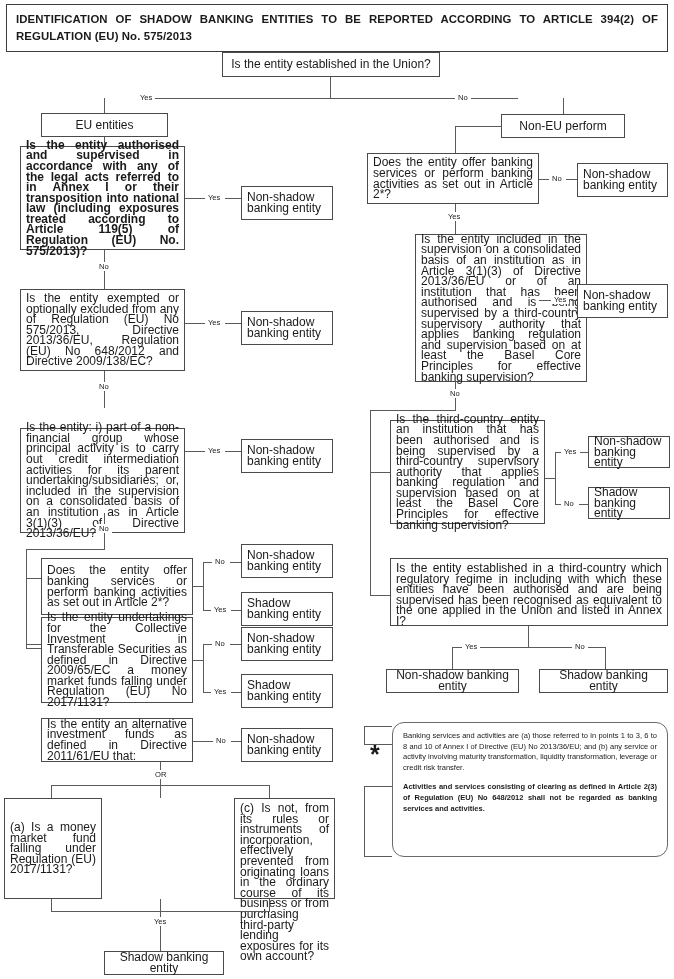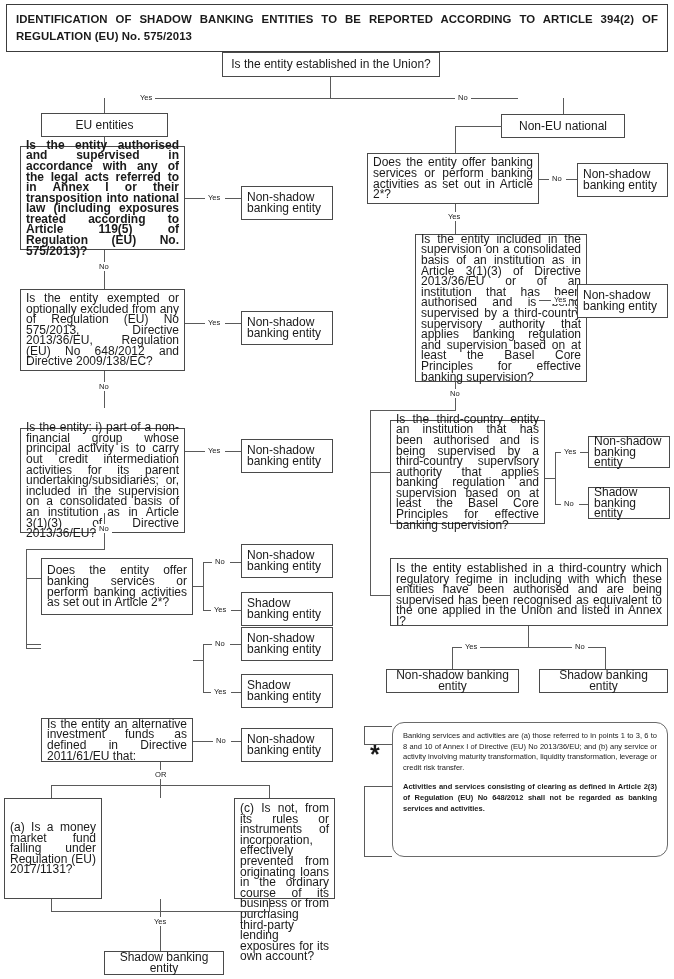--- a/index.html
+++ b/index.html
@@ -97,21 +97,21 @@
   <div class="ln lnv" style="left:104px; top:98px; height:16px;"></div>
 
   <div class="ln lnv" style="left:563px; top:98px; height:17px;"></div>
 
   <div class="box center" style="left:41px; top:113px; width:127px; height:24px;">
     <span>EU entities</span>
   </div>
   <div class="ln lnv" style="left:104px; top:137px; height:9px;"></div>
 
   <div class="box center" style="left:501px; top:114px; width:124px; height:24px;">
-    <span>Non-EU national</span>
+    <span>Non-EU perform</span>
   </div>
 
   <div class="ln lnv" style="left:455px; top:126px; height:27px;"></div>
   <div class="ln lnh" style="left:455px; top:126px; width:47px;"></div>
 
   <div class="box vcenter" style="left:20px; top:146px; width:165px; height:104px;font-weight:bold;">
     <span>Is the entity authorised and supervised in accordance with any of the legal acts referred to in Annex I or their transposition into national law (including exposures treated according to Article 119(5) of Regulation (EU) No. 575/2013)?</span>
   </div>
   <div class="ln lnh" style="left:185px; top:198px; width:20px;"></div>
   <div class="lbl" style="left:205px; top:193px;">Yes</div>
@@ -163,20 +163,23 @@
   <div class="box vcenter" style="left:241px; top:544px; width:92px; height:34px;">
     <span>Non-shadow banking entity</span>
   </div>
   <div class="ln lnh" style="left:203px; top:610px; width:10px;"></div>
   <div class="lbl" style="left:211px; top:605px;">Yes</div>
   <div class="ln lnh" style="left:231px; top:610px; width:10px;"></div>
   <div class="box vcenter" style="left:241px; top:592px; width:92px; height:34px;">
     <span>Shadow banking entity</span>
   </div>
 
+  <div class="box vcenter" style="left:41px; top:617px; width:152px; height:86px;">
+    <span>Is the entity undertakings for the Collective Investment in Transferable Securities as defined in Directive 2009/65/EC a money market funds falling under Regulation (EU) No 2017/1131?</span>
+  </div>
   <div class="ln lnh" style="left:193px; top:660px; width:10px;"></div>
   <div class="ln lnv" style="left:203px; top:644px; height:48px;"></div>
   <div class="ln lnh" style="left:203px; top:644px; width:10px;"></div>
   <div class="lbl" style="left:212px; top:639px;">No</div>
   <div class="ln lnh" style="left:230px; top:644px; width:11px;"></div>
   <div class="box vcenter" style="left:241px; top:627px; width:92px; height:34px;">
     <span>Non-shadow banking entity</span>
   </div>
   <div class="ln lnh" style="left:203px; top:692px; width:10px;"></div>
   <div class="lbl" style="left:211px; top:687px;">Yes</div>

